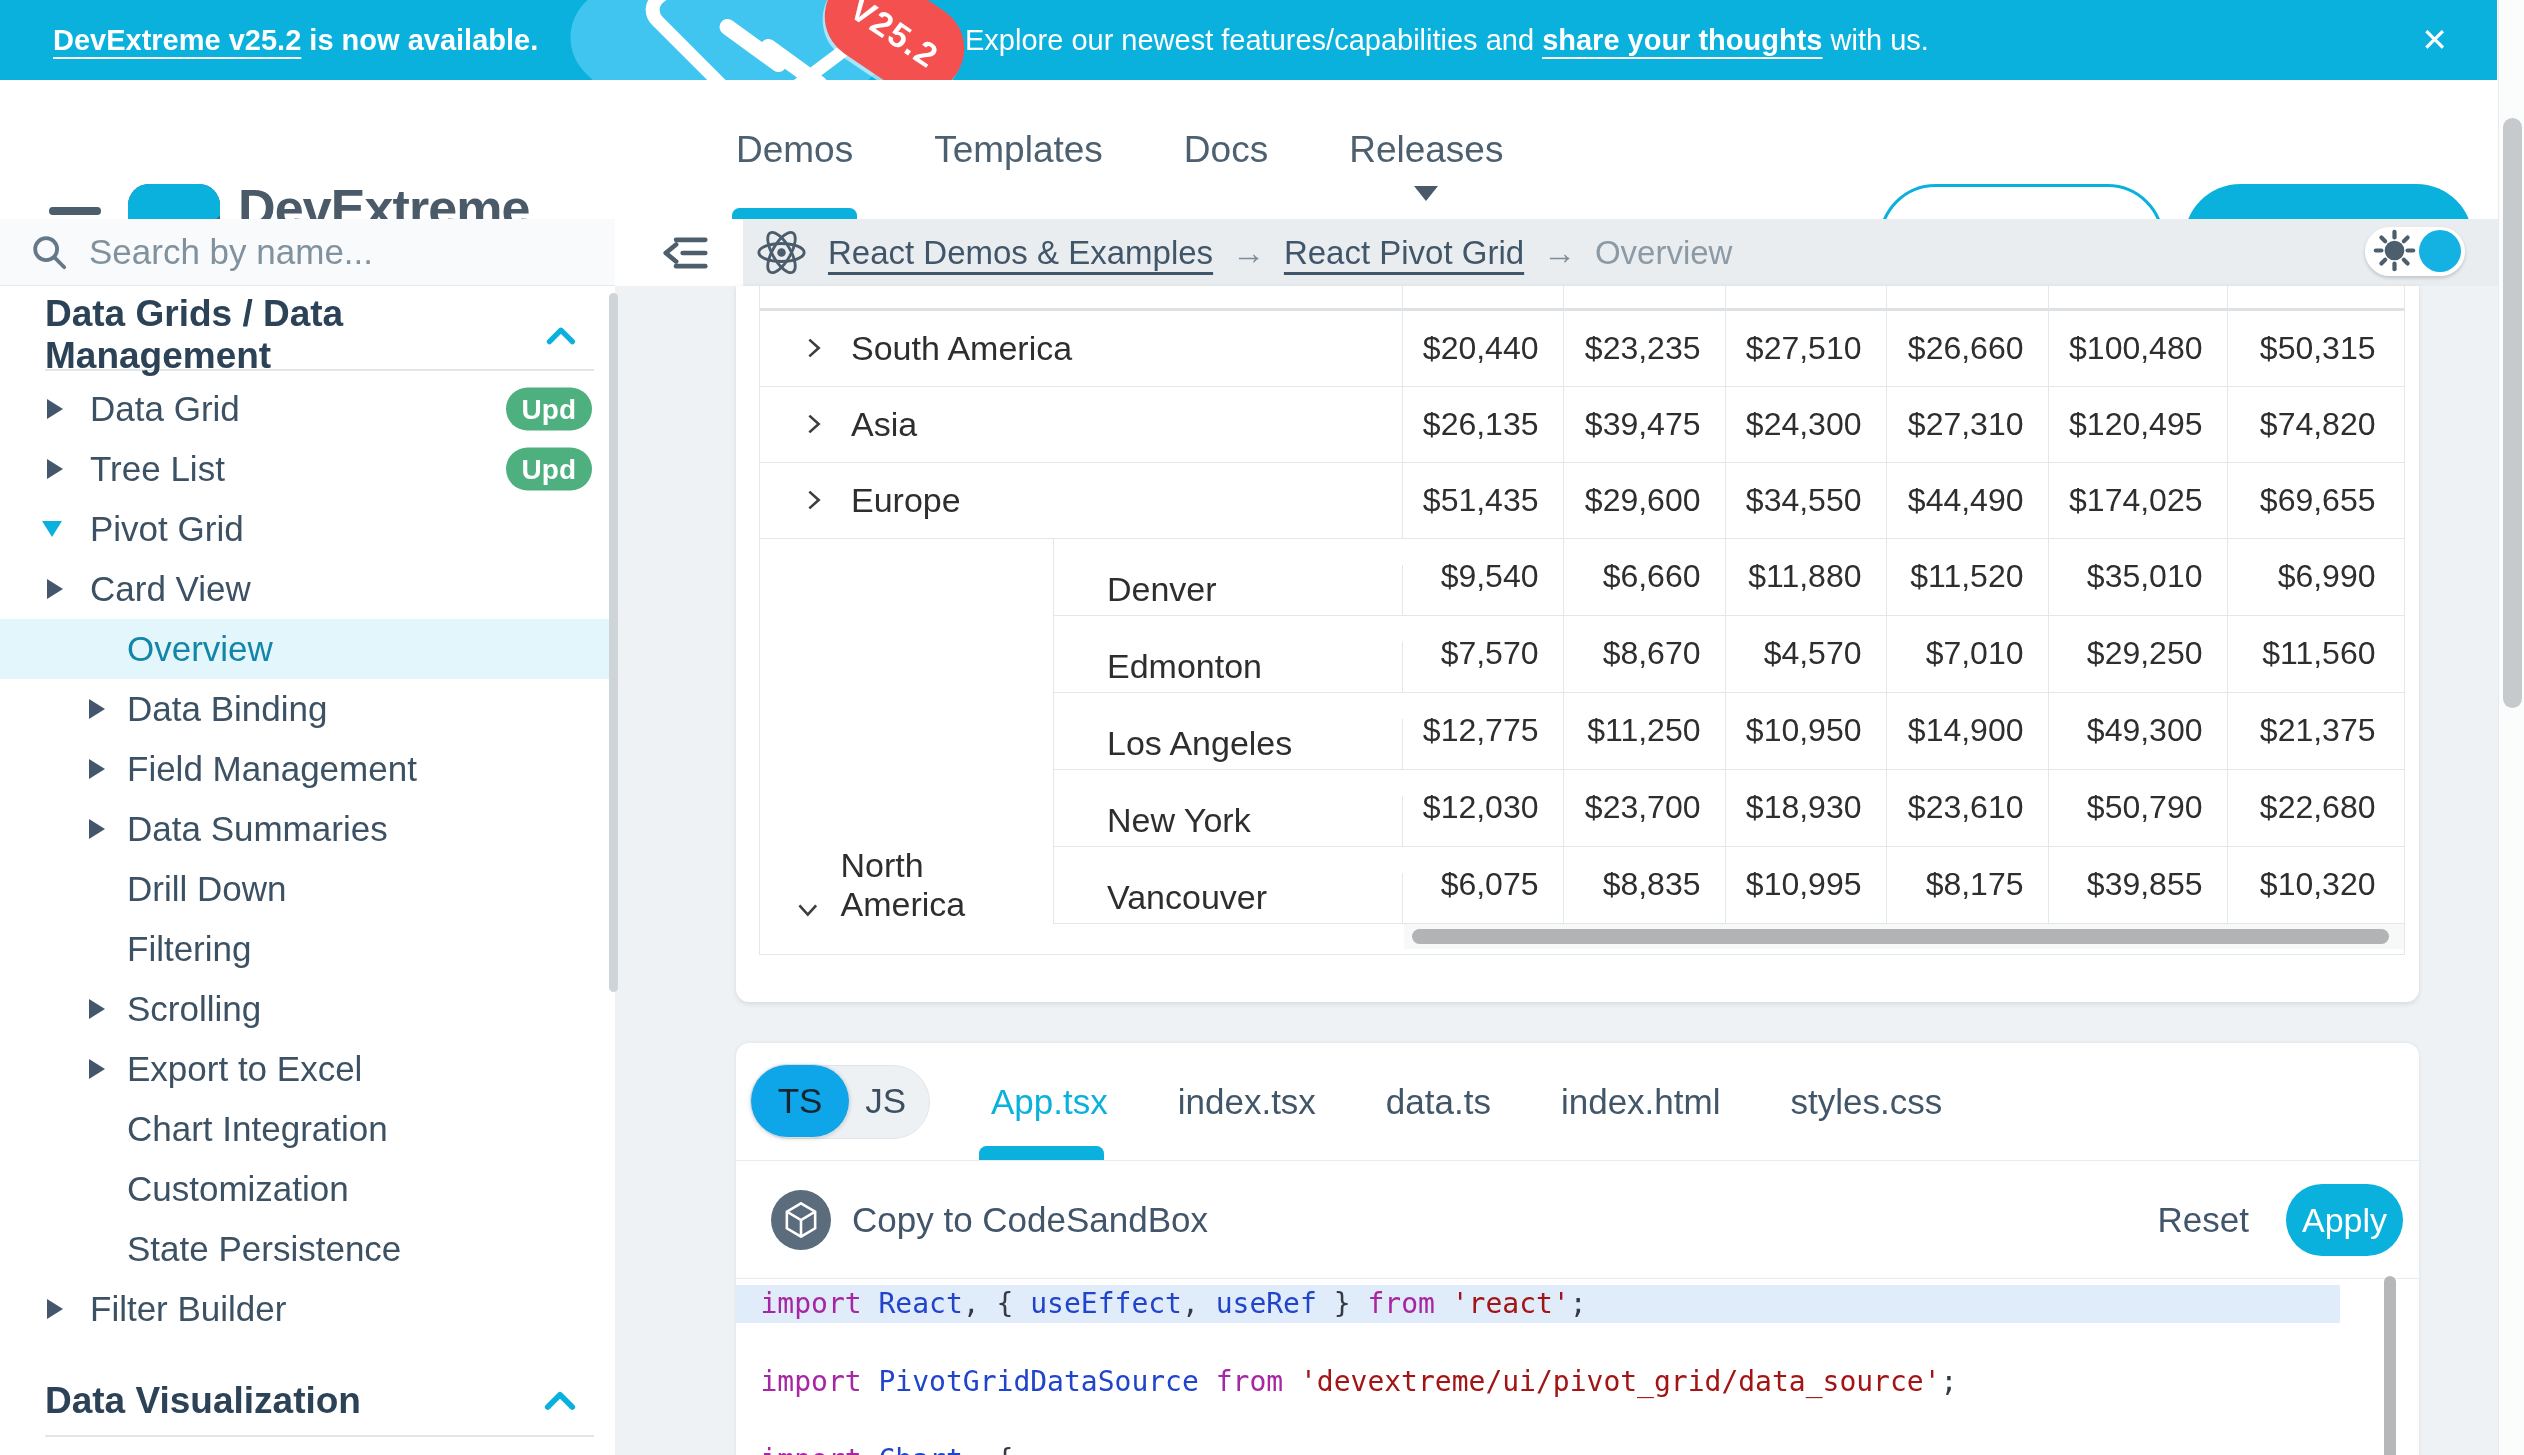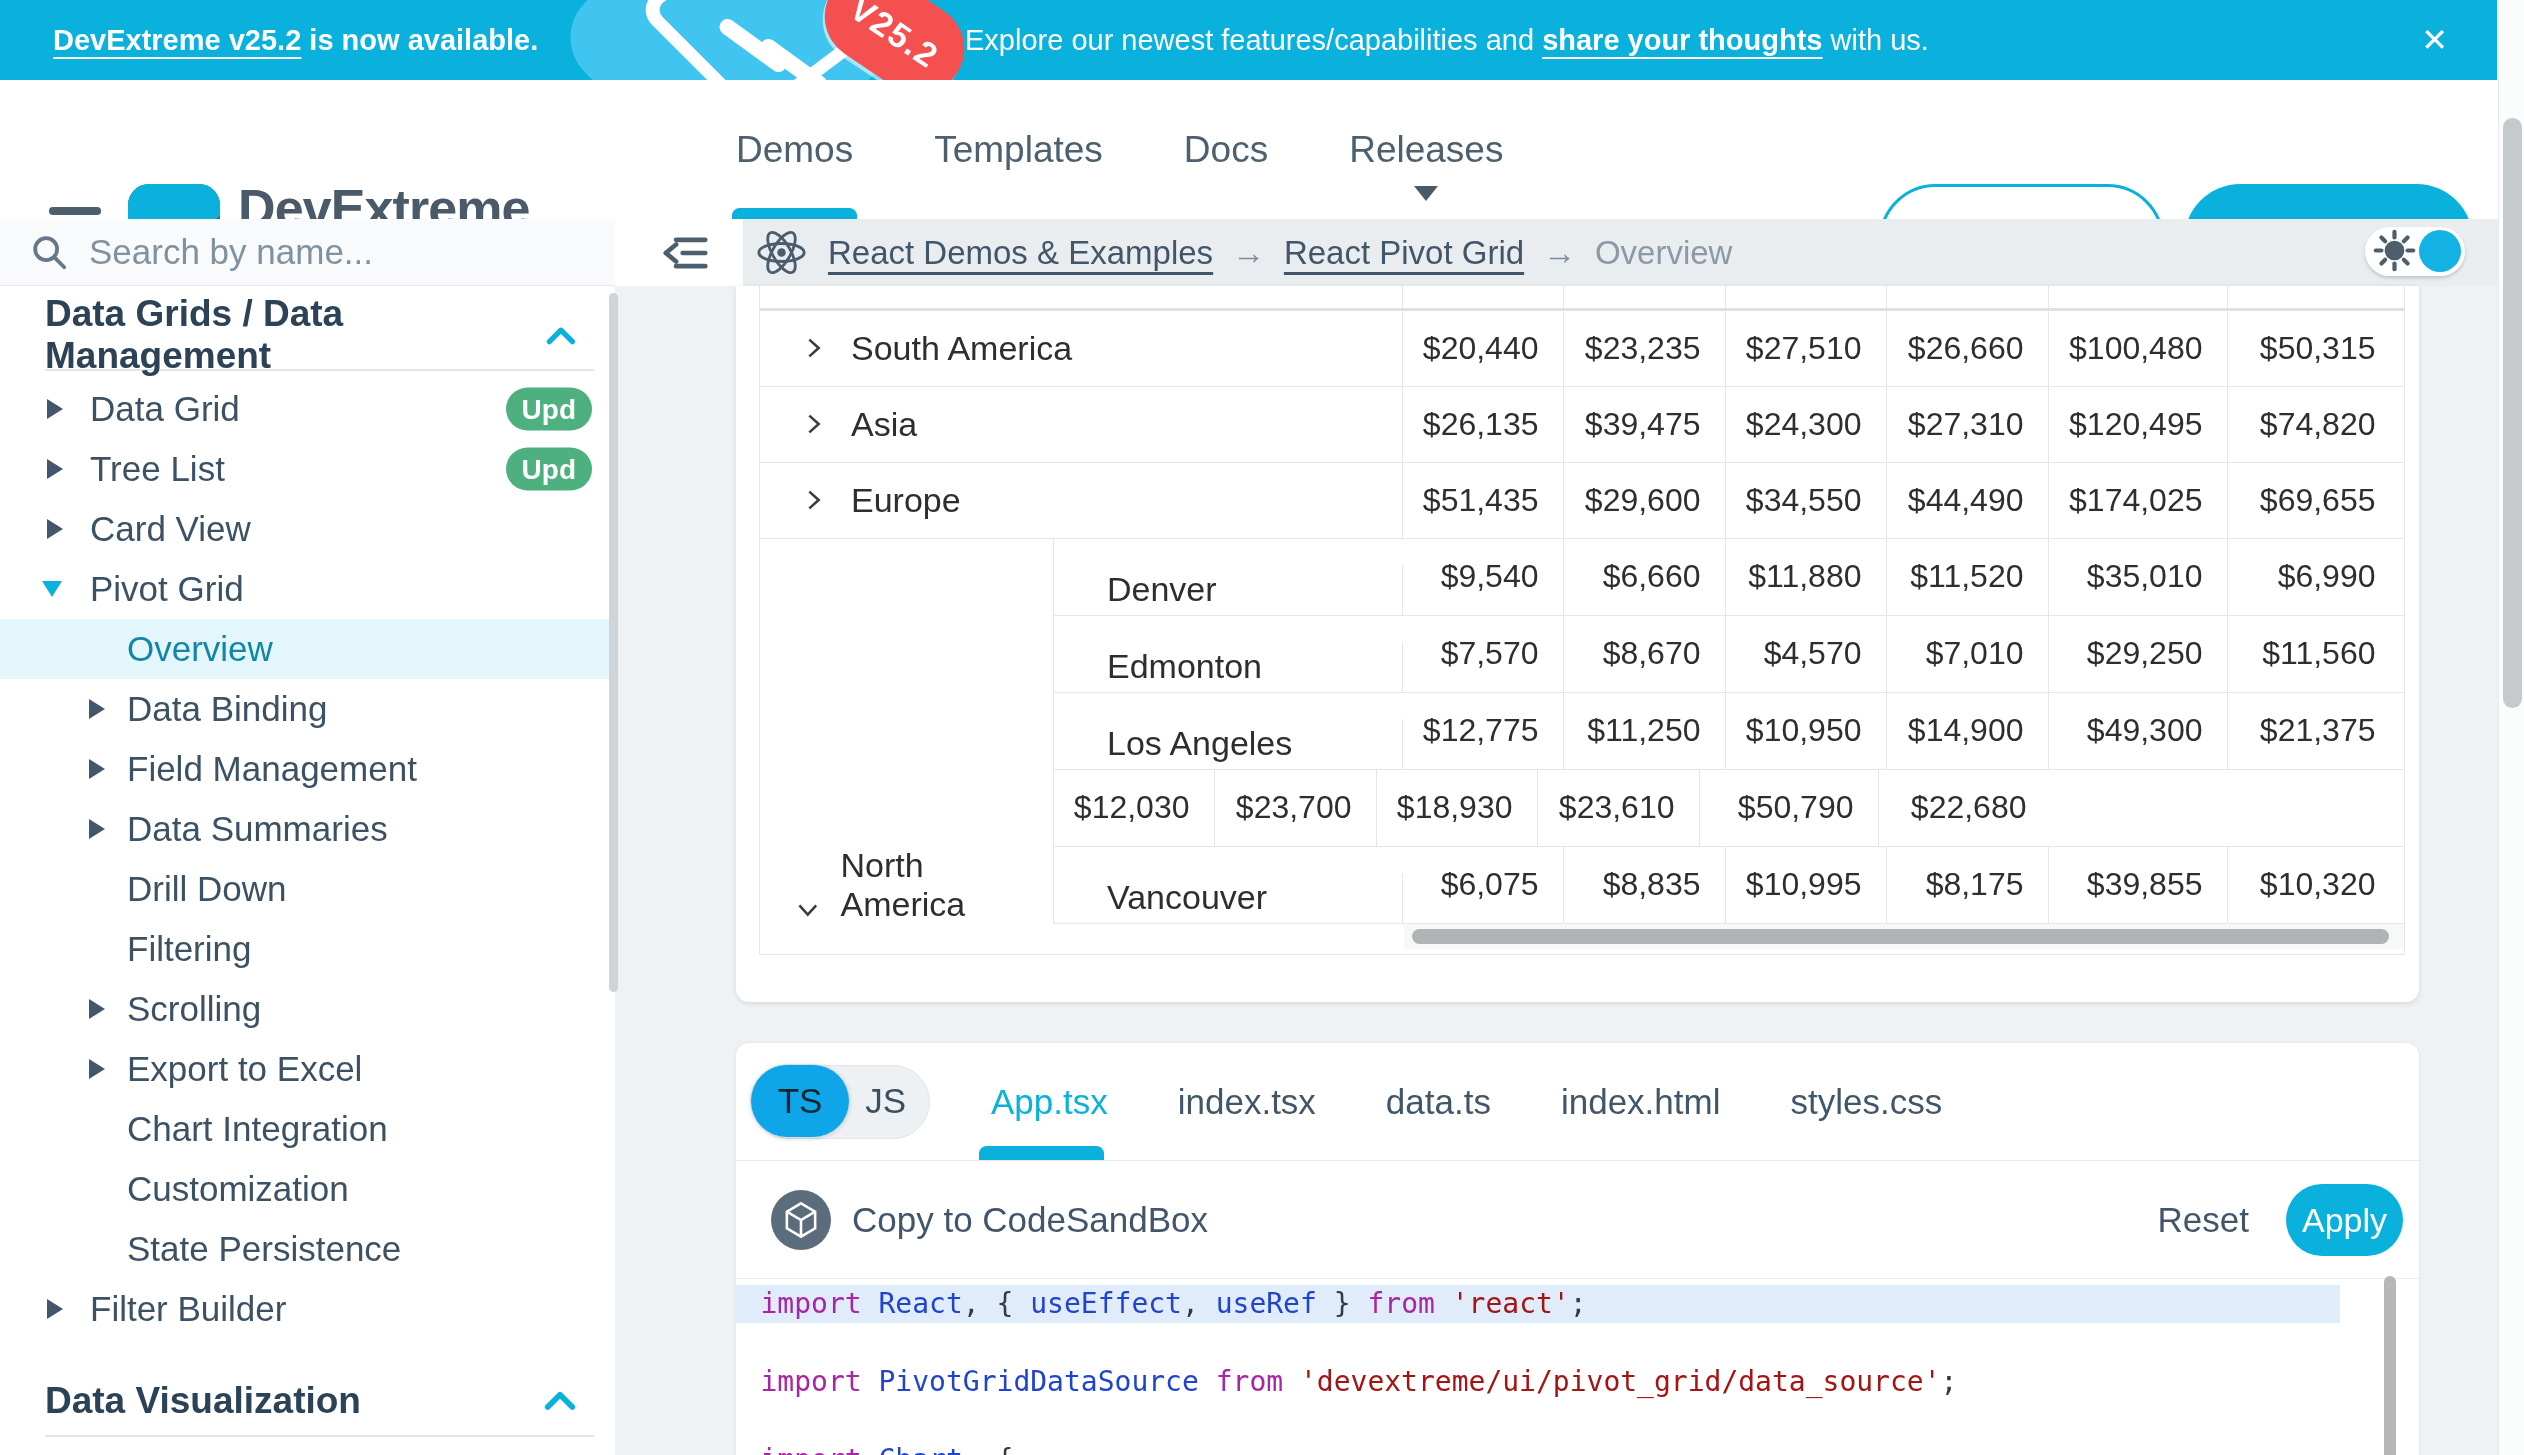--- a/index.html
+++ b/index.html
@@ -254,26 +254,26 @@
         <span class="tri tri-r"></span>
         <span class="label">Data Grid</span>
         <span class="upd-badge">Upd</span>
       </div>
       <div class="side-item">
         <span class="tri tri-r"></span>
         <span class="label">Tree List</span>
         <span class="upd-badge">Upd</span>
       </div>
       <div class="side-item">
-        <span class="tri tri-r"></span>
-        <span class="label">Card View</span>
-      </div>
-      <div class="side-item">
         <span class="tri tri-d"></span>
         <span class="label">Pivot Grid</span>
+      </div>
+      <div class="side-item">
+        <span class="tri tri-r"></span>
+        <span class="label">Card View</span>
       </div>
       <div class="side-item indent selected">
         <span class="label">Overview</span>
       </div>
       <div class="side-item indent">
         <span class="tri tri-r"></span>
         <span class="label">Data Binding</span>
       </div>
       <div class="side-item indent">
         <span class="tri tri-r"></span>
@@ -403,20 +403,21 @@
           <div class="pg-row pg-cityrow">
             <div class="pg-city">Los Angeles</div>
             <div class="pg-cell pg-val" style="width:161px">$12,775</div>
             <div class="pg-cell pg-val" style="width:162px">$11,250</div>
             <div class="pg-cell pg-val" style="width:161px">$10,950</div>
             <div class="pg-cell pg-val" style="width:162px">$14,900</div>
             <div class="pg-cell pg-val" style="width:179px">$49,300</div>
             <div class="pg-cell pg-val last" style="width:172px">$21,375</div>
           </div>
           <div class="pg-row pg-cityrow">
+            <div class="pg-city">New York</div>
             <div class="pg-cell pg-val" style="width:161px">$12,030</div>
             <div class="pg-cell pg-val" style="width:162px">$23,700</div>
             <div class="pg-cell pg-val" style="width:161px">$18,930</div>
             <div class="pg-cell pg-val" style="width:162px">$23,610</div>
             <div class="pg-cell pg-val" style="width:179px">$50,790</div>
             <div class="pg-cell pg-val last" style="width:172px">$22,680</div>
           </div>
           <div class="pg-row pg-cityrow">
             <div class="pg-city">Vancouver</div>
             <div class="pg-cell pg-val" style="width:161px">$6,075</div>

